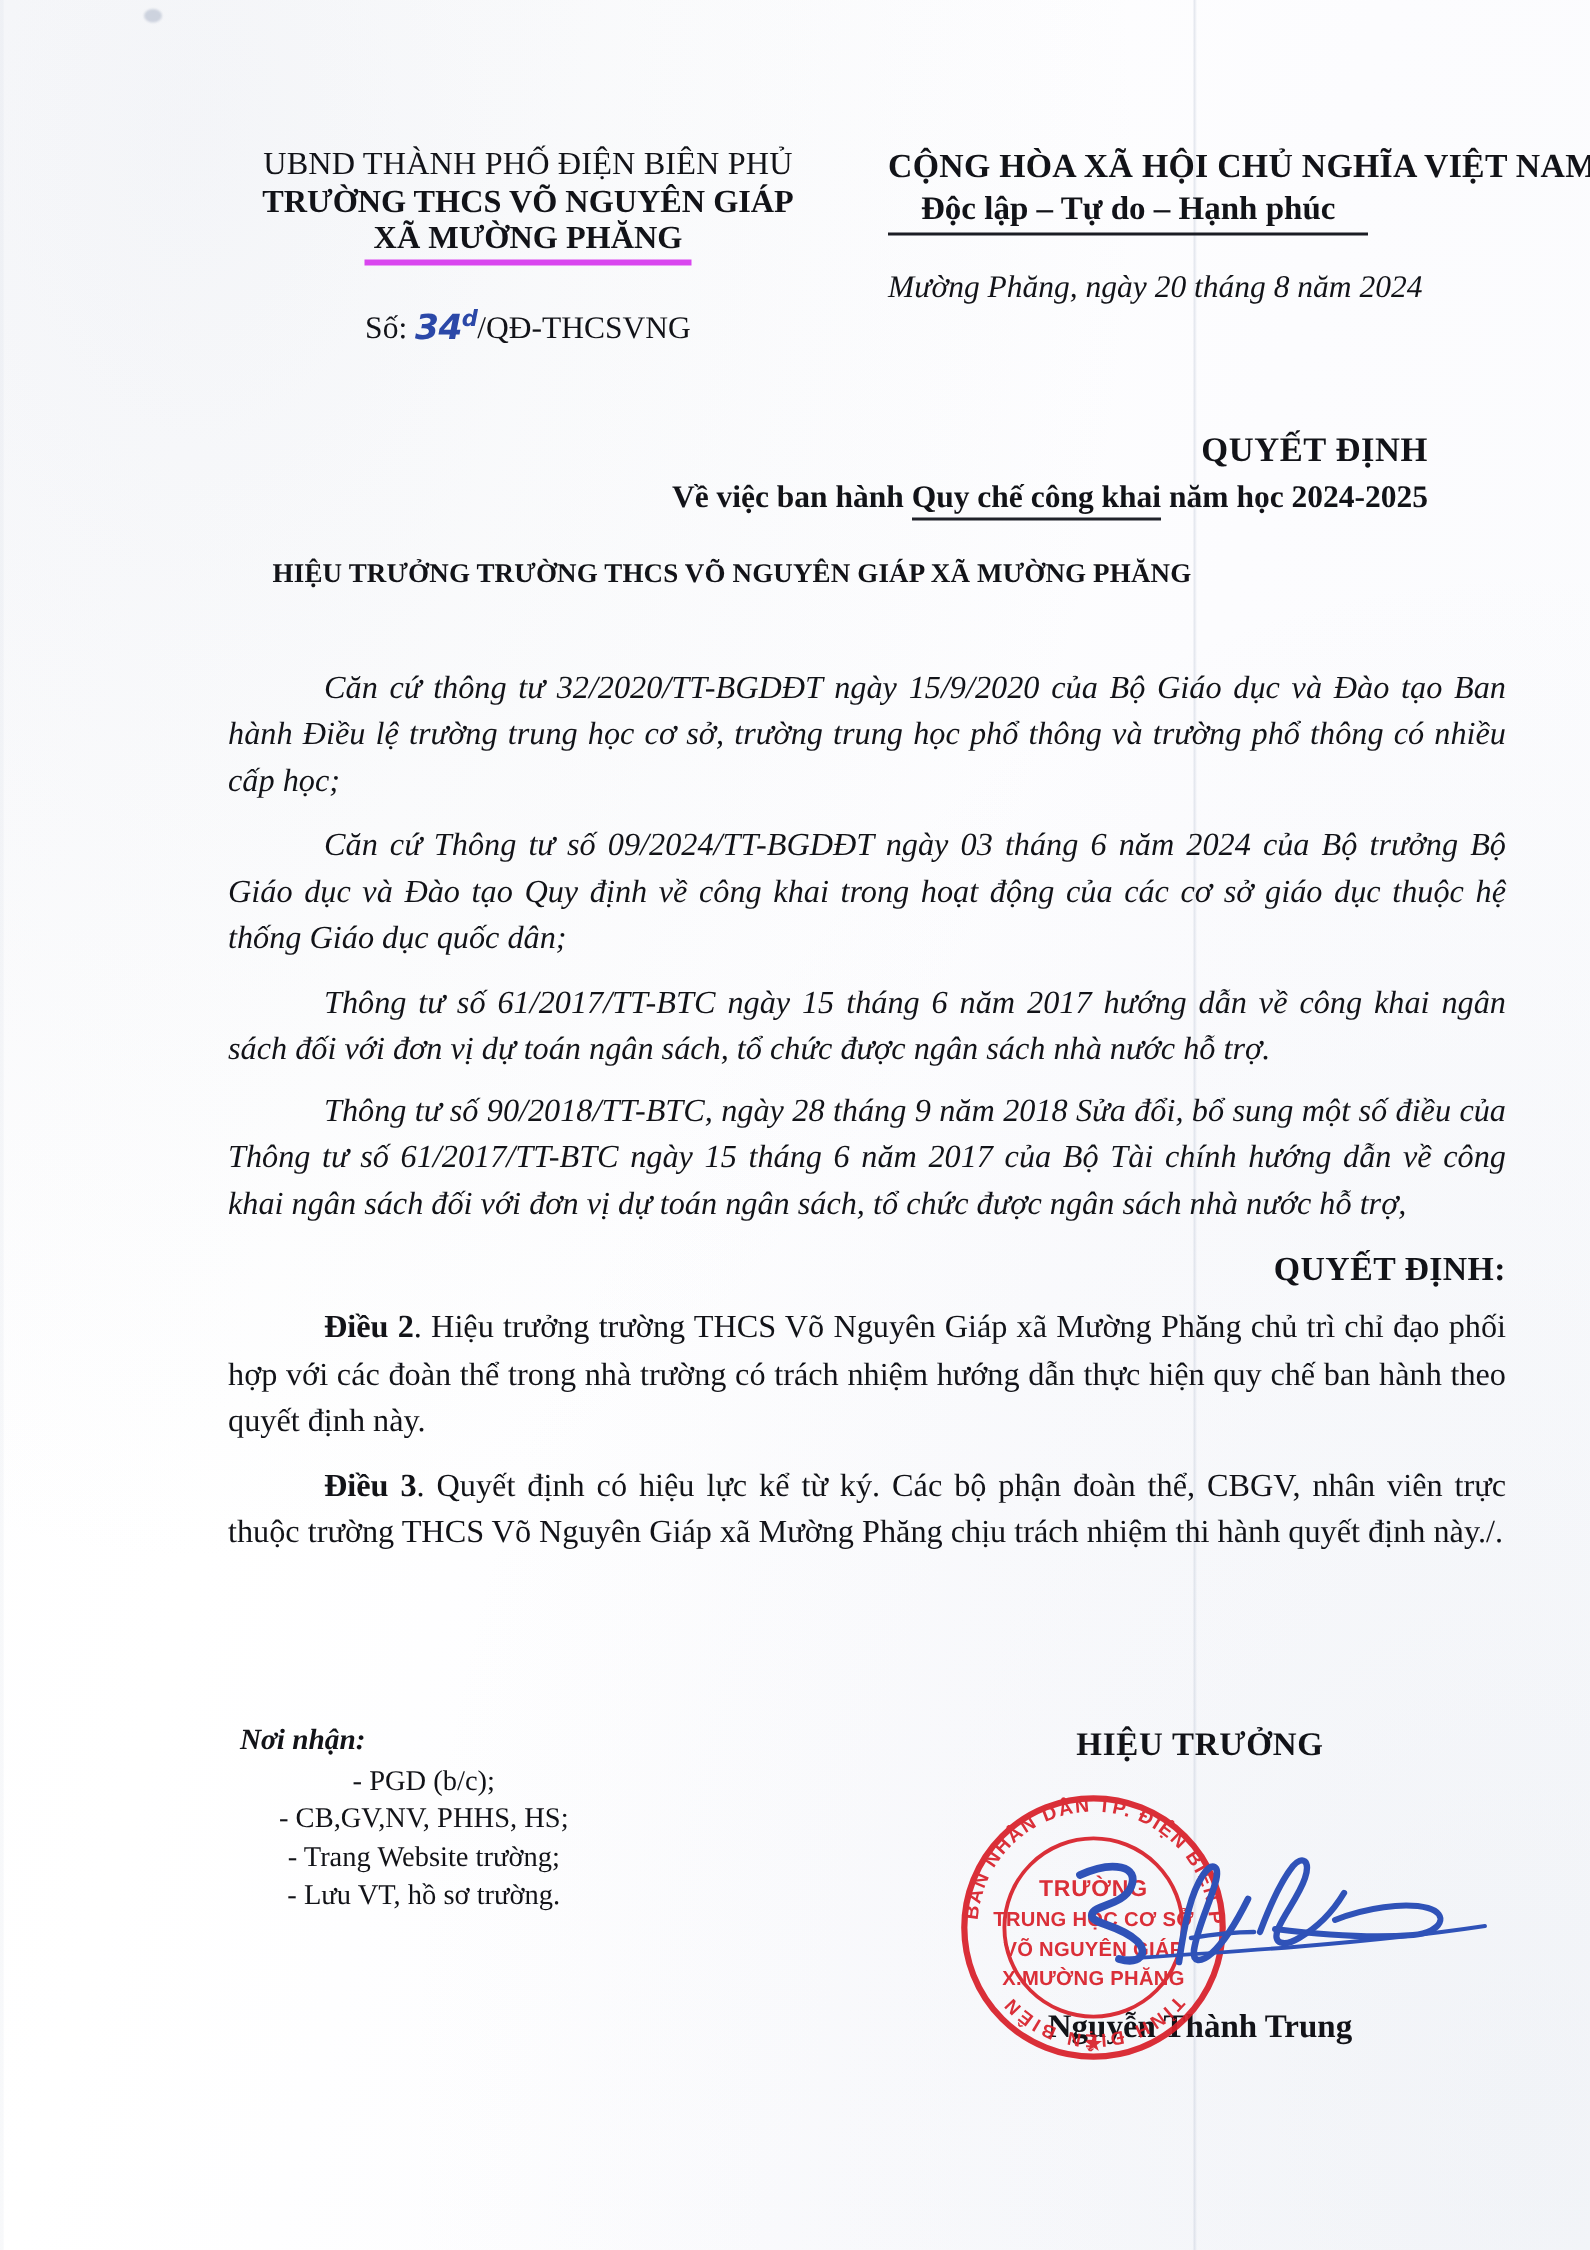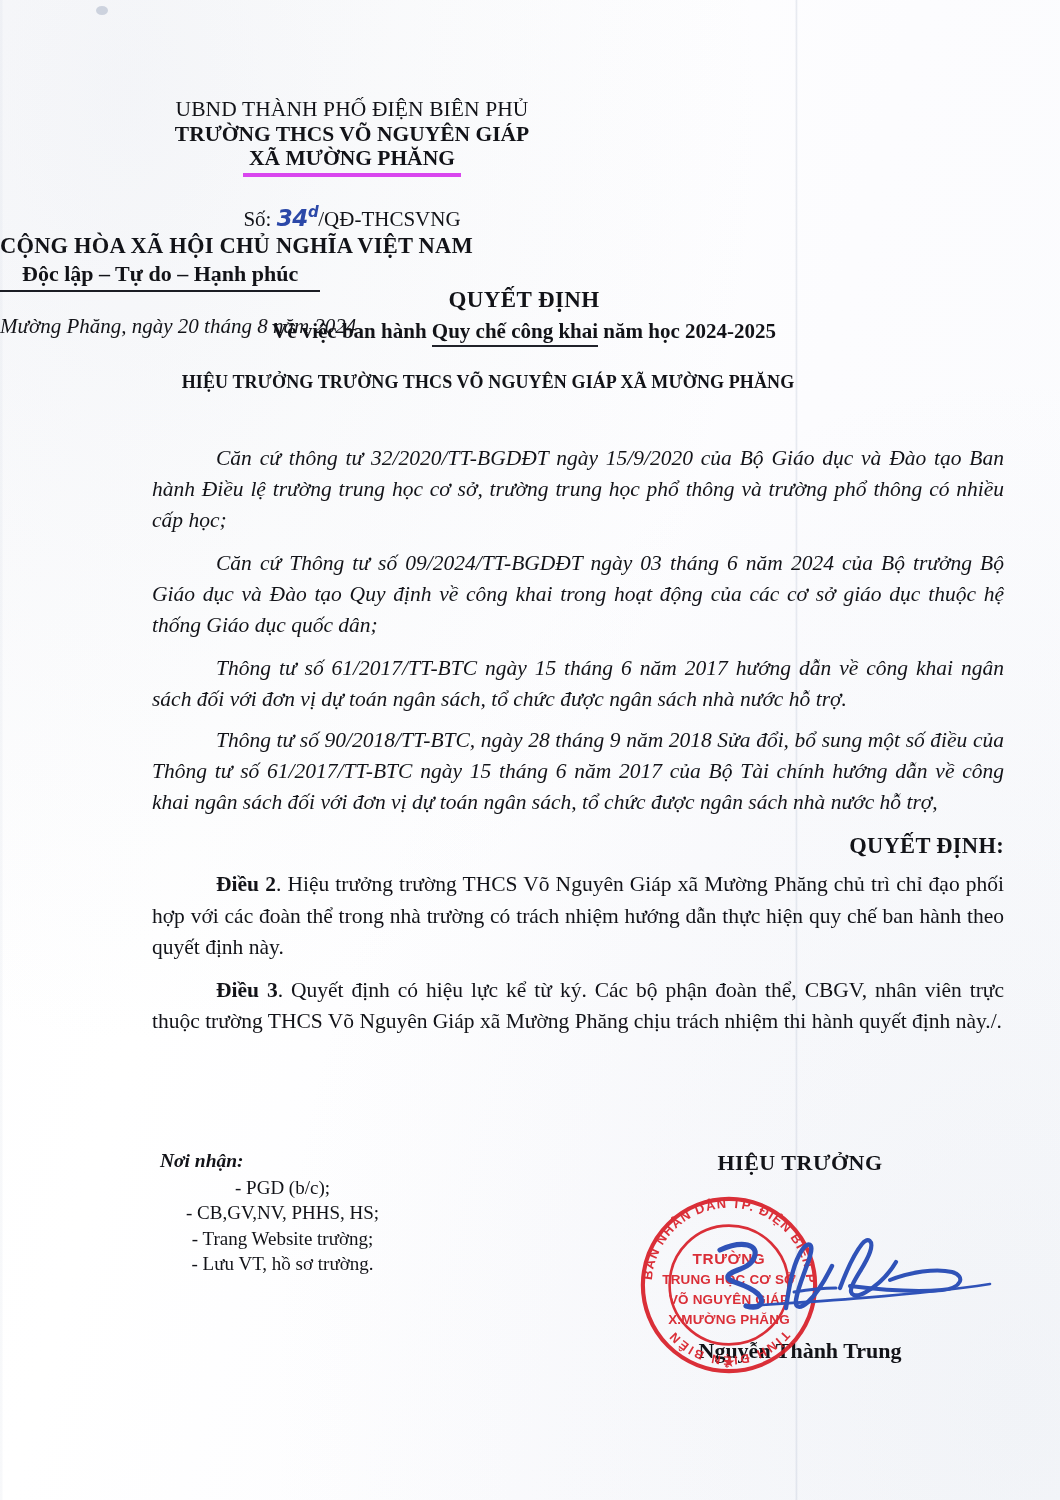--- a/index.html
+++ b/index.html
@@ -53,21 +53,20 @@
     height: 1500px;
   }
 
   
   .header {
     position: absolute;
     top: 97px;
     left: 0;
     width: 1060px;
     display: flex;
-    flex-direction: column;
   }
   .hdr-left {
     width: 480px;
     margin-left: 112px;
     text-align: center;
   }
   .hdr-right {
     width: 468px;
     text-align: left;
   }
@@ -123,21 +122,21 @@
     white-space: nowrap;
   }
   .place-date {
     margin-top: 22px;
     font-style: italic;
     font-size: 21px;
     white-space: nowrap;
   }
 
   
-  .title-block { position: absolute; top: 287px; left: 0; width: 952px; text-align: center; margin-left: 48px; }
+  .title-block { position: absolute; top: 287px; left: 0; width: 952px; text-align: right; }
   .t-quyetdinh { font-weight: bold; font-size: 23px; letter-spacing: .4px; }
   .t-subject {
     font-weight: bold; font-size: 21px; margin-top: 6px;
     display: inline-block;
   }
   .t-subject .ul {
     border-bottom: 2px solid #20222a;
     padding-bottom: 2px;
   }
   .t-authority {

